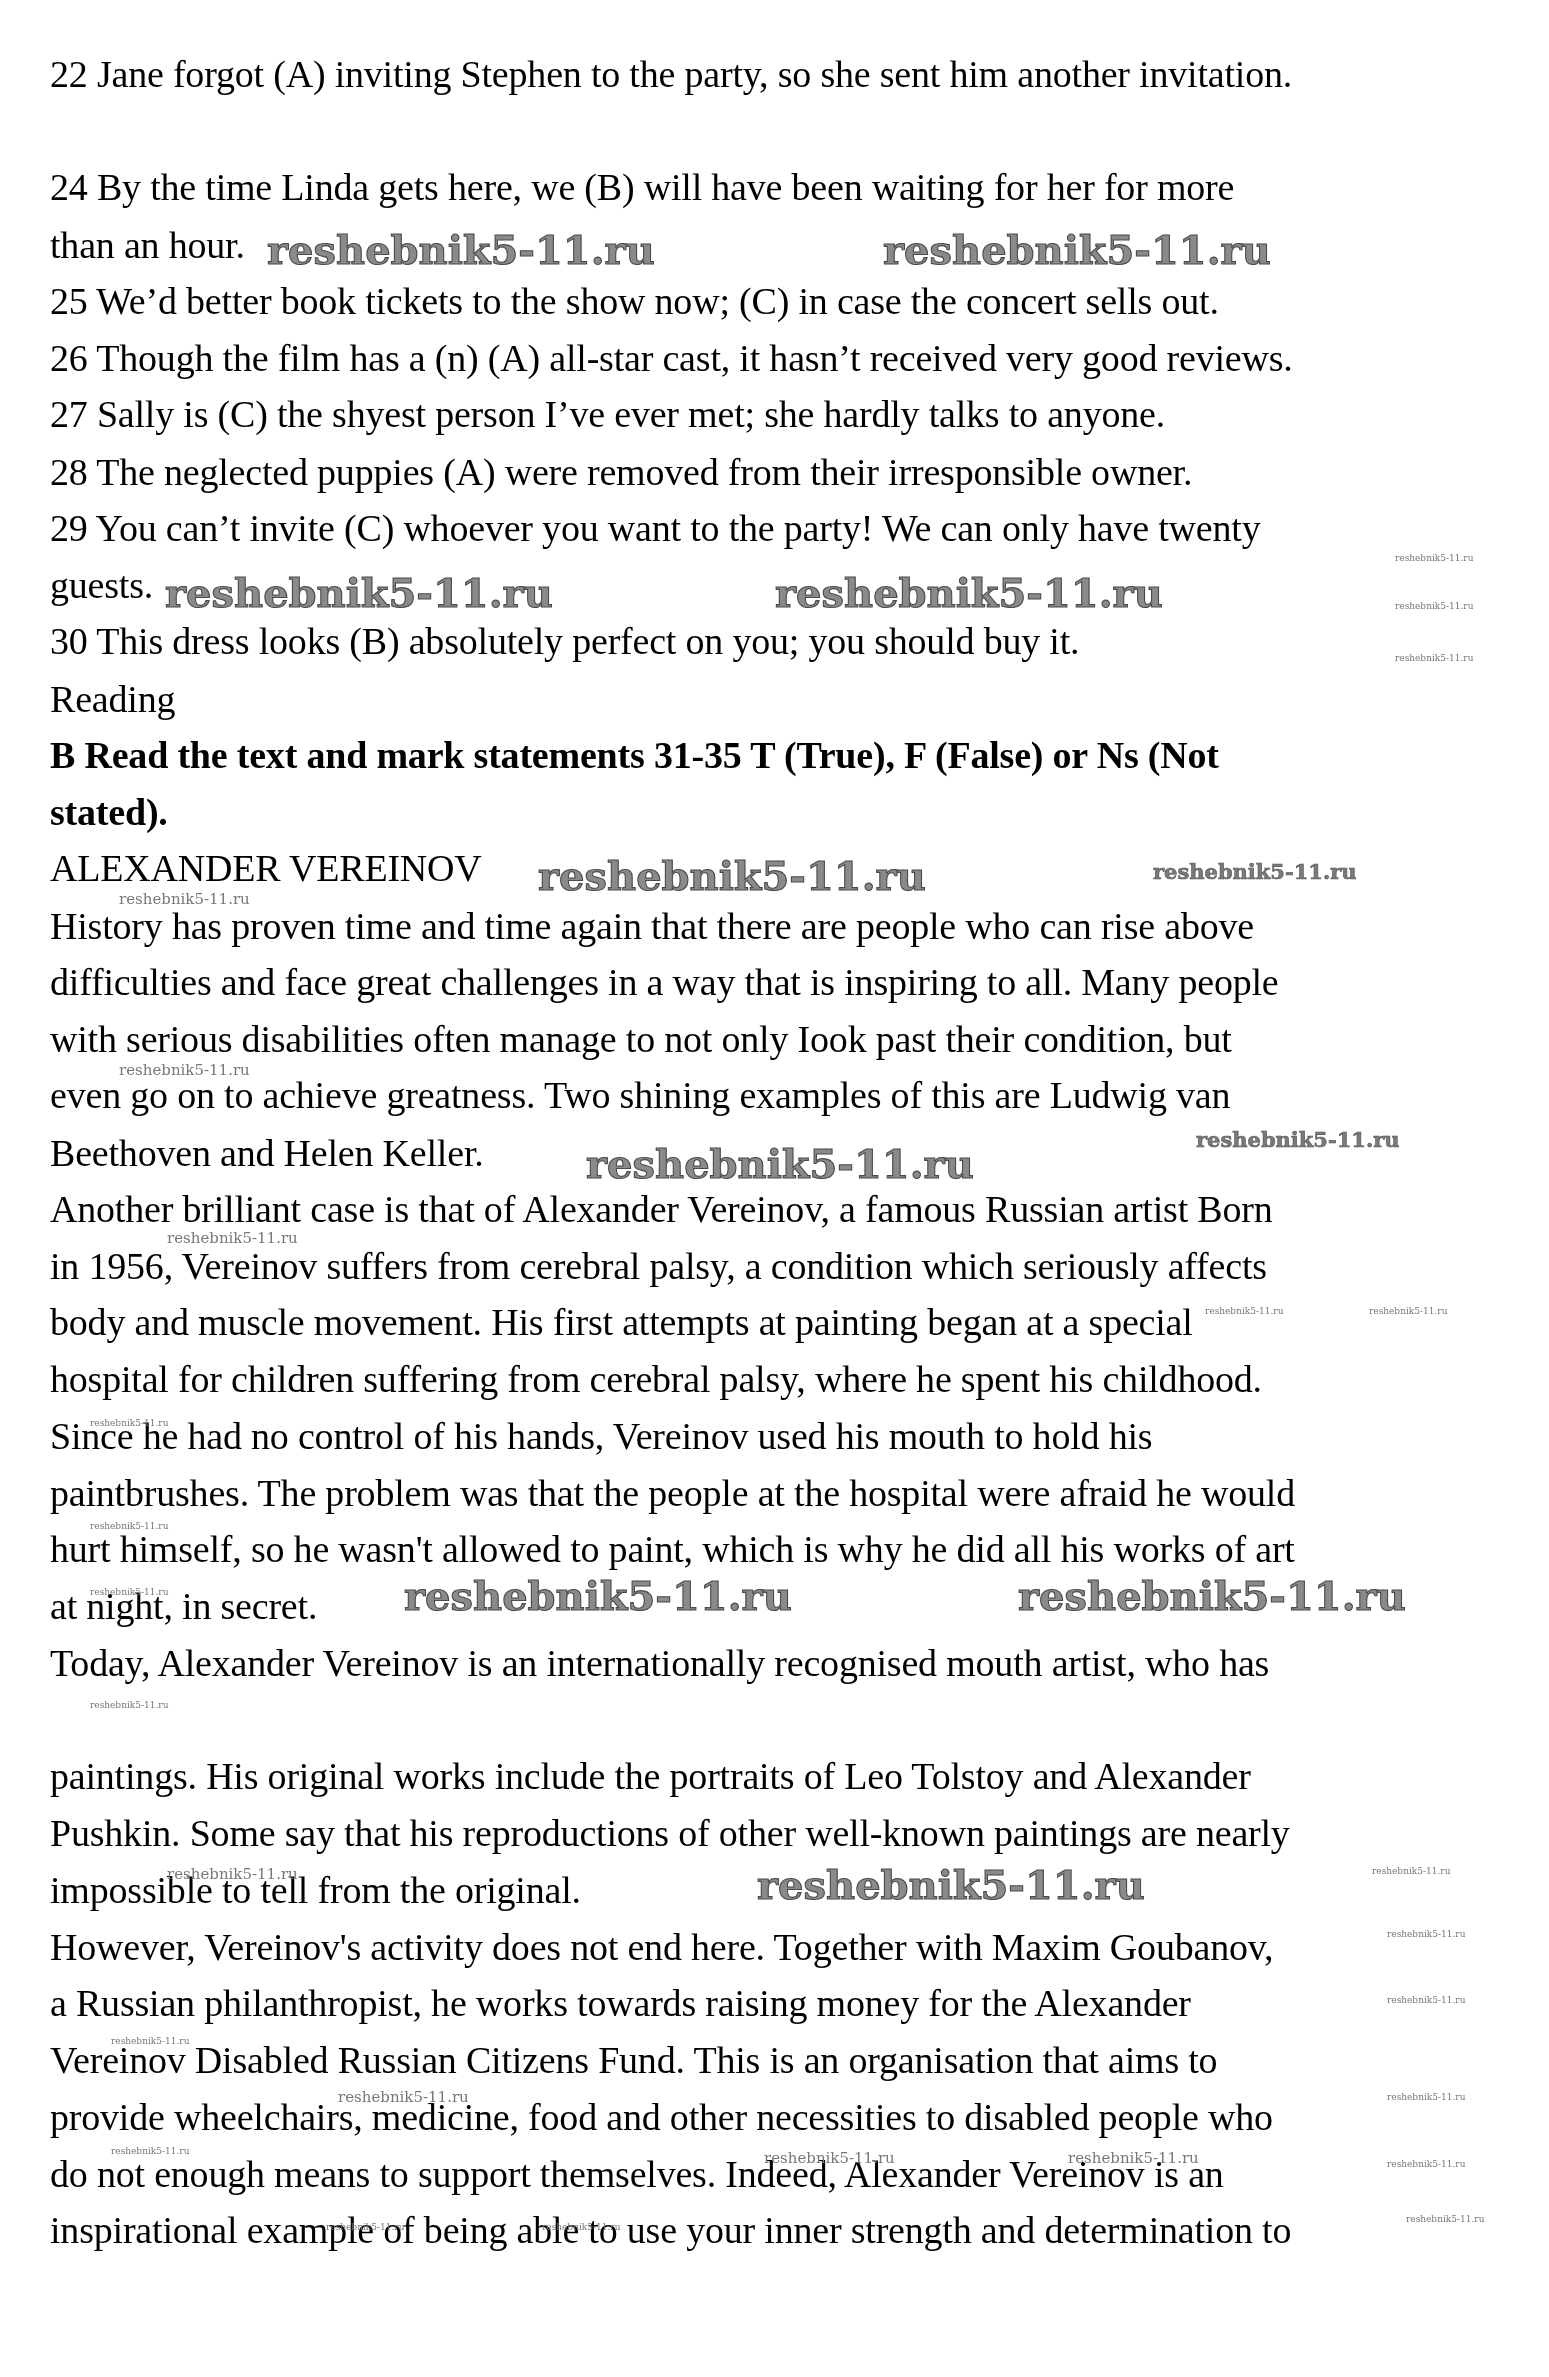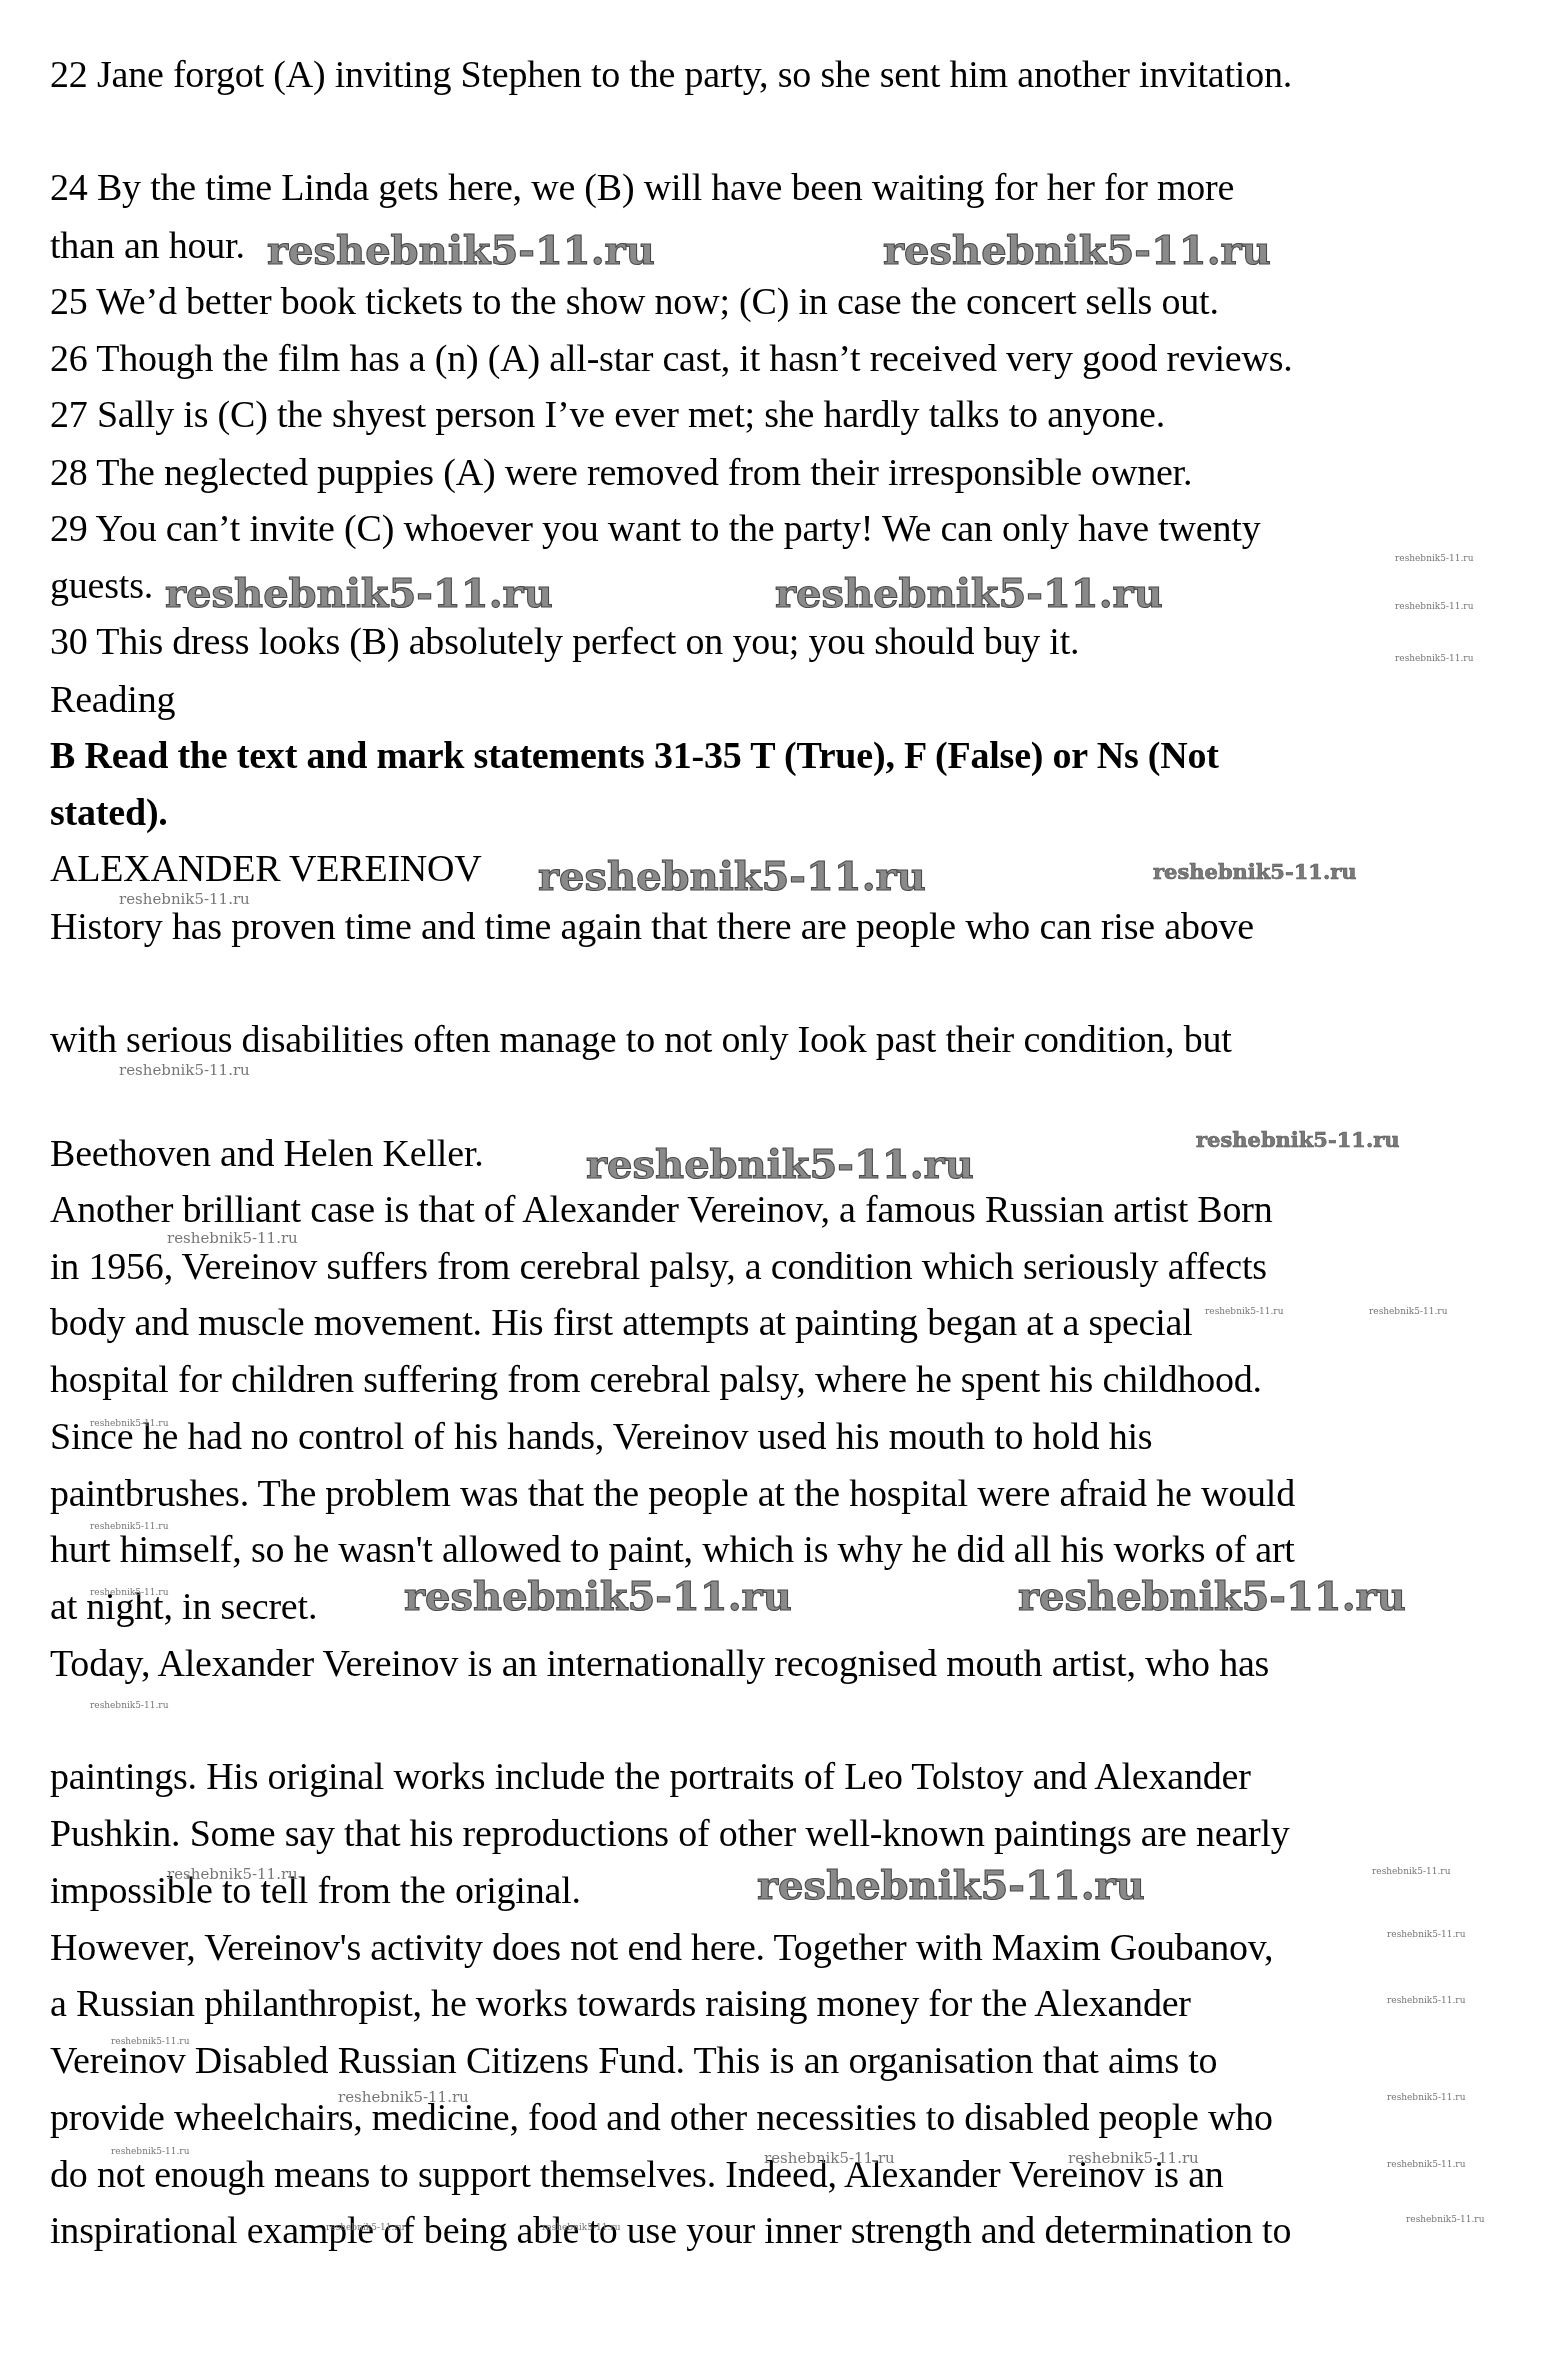--- a/index.html
+++ b/index.html
@@ -41,21 +41,23 @@
   <div class="line" style="top:506px">29 You can’t invite (C) whoever you want to the party! We can only have twenty</div>
   <div class="line" style="top:563px">guests.</div>
   <div class="line" style="top:619px">30 This dress looks (B) absolutely perfect on you; you should buy it.</div>
 
   <div class="line" style="top:677px">Reading</div>
   <div class="line bold" style="top:733px">B Read the text and mark statements 31-35 T (True), F (False) or Ns (Not</div>
   <div class="line bold" style="top:790px">stated).</div>
   <div class="line" style="top:846px">ALEXANDER VEREINOV</div>
 
   <div class="line" style="top:904px">History has proven time and time again that there are people who can rise above</div>
+  <div class="line" style="top:960px">difficulties and face great challenges in a way that is inspiring to all. Many people</div>
   <div class="line" style="top:1017px">with serious disabilities often manage to not only Iook past their condition, but</div>
+  <div class="line" style="top:1073px">even go on to achieve greatness. Two shining examples of this are Ludwig van</div>
   <div class="line" style="top:1131px">Beethoven and Helen Keller.</div>
   <div class="line" style="top:1187px">Another brilliant case is that of Alexander Vereinov, a famous Russian artist Born</div>
   <div class="line" style="top:1244px">in 1956, Vereinov suffers from cerebral palsy, a condition which seriously affects</div>
   <div class="line" style="top:1300px">body and muscle movement. His first attempts at painting began at a special</div>
   <div class="line" style="top:1357px">hospital for children suffering from cerebral palsy, where he spent his childhood.</div>
   <div class="line" style="top:1414px">Since he had no control of his hands, Vereinov used his mouth to hold his</div>
   <div class="line" style="top:1471px">paintbrushes. The problem was that the people at the hospital were afraid he would</div>
   <div class="line" style="top:1527px">hurt himself, so he wasn't allowed to paint, which is why he did all his works of art</div>
   <div class="line" style="top:1584px">at night, in secret.</div>
   <div class="line" style="top:1641px">Today, Alexander Vereinov is an internationally recognised mouth artist, who has</div>

